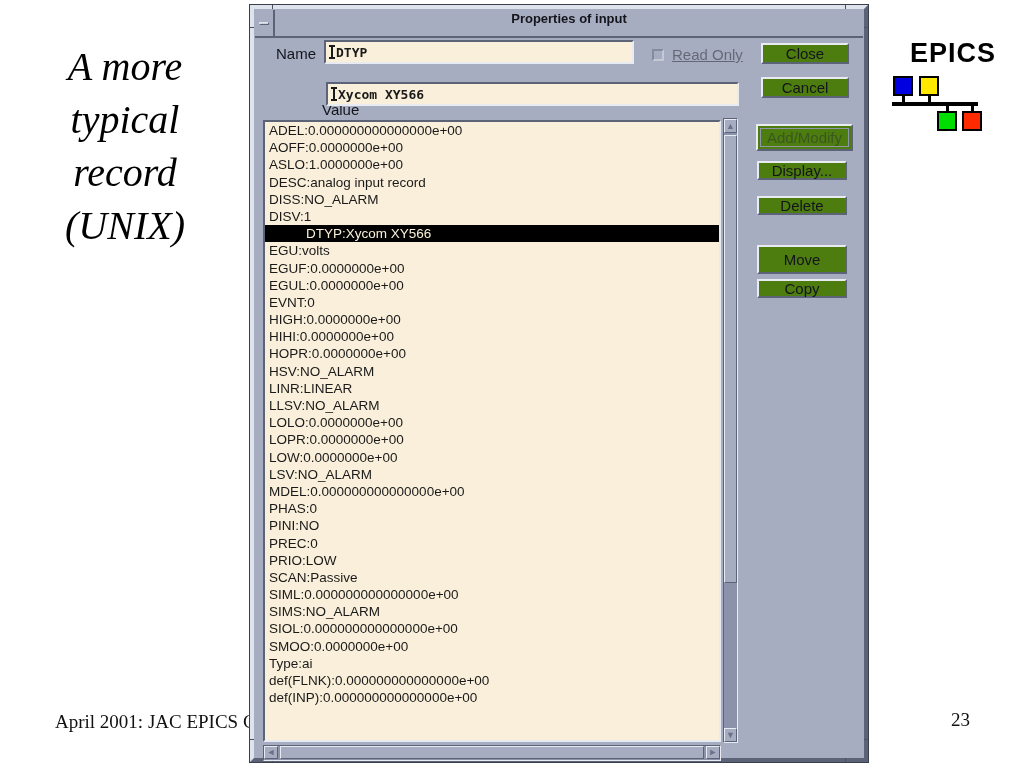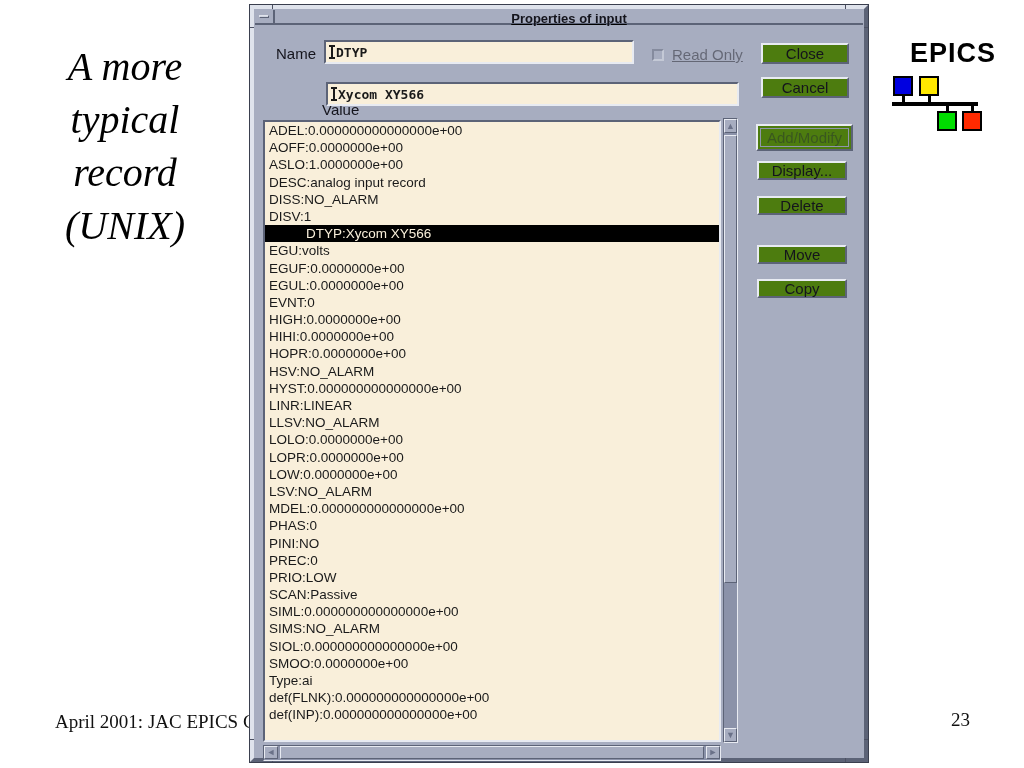--- a/index.html
+++ b/index.html
@@ -24,22 +24,22 @@
   .lbus  { position:absolute; left:12px; top:64px; width:86px; height:4px; background:#000; }
   .lstem { position:absolute; width:3px; background:#000; }
 
   
   #props-window { left:250px; top:5px; width:618px; height:757px;
     background:#a7adc0;
     border:4px solid; border-color:#dfe3ec #5c6377 #5c6377 #dfe3ec;
     box-shadow:0 0 0 1px #3a3f4e; }
   .notch { position:absolute; background:#4c5163; }
 
-  #titlebar { position:absolute; left:1px; top:1px; right:1px; height:15px;
-    background:#a7adc0; border-bottom:2px solid #5c6377; display:flex; align-items:stretch;text-decoration:underline; }
+  #titlebar { position:absolute; left:1px; top:1px; right:1px; height:28px;
+    background:#a7adc0; border-bottom:2px solid #5c6377; display:flex; align-items:stretch; }
   #menu-btn { width:20px; border-right:2px solid #5c6377; display:flex;
     align-items:center; justify-content:center; }
   #menu-btn .dash { width:10px; height:3px; background:#a7adc0;
     border:1px solid; border-color:#dfe3ec #5c6377 #5c6377 #dfe3ec; background:#cfd4e0; }
   #title-text { flex:1; text-align:center; font-size:13px; font-weight:bold;
     color:#14141c; line-height:17px; }
 
   .label { font-size:15px; color:#14141c; }
   .field { background:#f9efda; border:2px solid; border-color:#5c6377 #e8ebf2 #e8ebf2 #5c6377;
     font-family:"DejaVu Sans Mono", monospace; font-size:13px; font-weight:bold;
@@ -141,21 +141,20 @@
       <div class="list-row">DISV:1</div>
       <div class="list-row selected">DTYP:Xycom XY566</div>
       <div class="list-row">EGU:volts</div>
       <div class="list-row">EGUF:0.0000000e+00</div>
       <div class="list-row">EGUL:0.0000000e+00</div>
       <div class="list-row">EVNT:0</div>
       <div class="list-row">HIGH:0.0000000e+00</div>
       <div class="list-row">HIHI:0.0000000e+00</div>
       <div class="list-row">HOPR:0.0000000e+00</div>
       <div class="list-row">HSV:NO_ALARM</div>
-      <div class="list-row">HYST:0.000000000000000e+00</div>
       <div class="list-row">LINR:LINEAR</div>
       <div class="list-row">LLSV:NO_ALARM</div>
       <div class="list-row">LOLO:0.0000000e+00</div>
       <div class="list-row">LOPR:0.0000000e+00</div>
       <div class="list-row">LOW:0.0000000e+00</div>
       <div class="list-row">LSV:NO_ALARM</div>
       <div class="list-row">MDEL:0.000000000000000e+00</div>
       <div class="list-row">PHAS:0</div>
       <div class="list-row">PINI:NO</div>
       <div class="list-row">PREC:0</div>
@@ -186,15 +185,15 @@
       </div>
     <div class="sb-thumb" style="left:16px; top:0; width:424px; height:13px;"></div>
     <div class="sb-btn" style="right:0; top:0; width:14px; height:13px;">
         <span>►</span>
       </div>
   </div>
 
   <button class="mbtn disabled" style="left:502px; top:115px; width:97px; height:27px;">Add/Modify</button>
   <button class="mbtn" style="left:503px; top:152px; width:90px; height:19px;">Display...</button>
   <button class="mbtn" style="left:503px; top:187px; width:90px; height:19px;">Delete</button>
-  <button class="mbtn" style="left:503px; top:236px; width:90px; height:19px;">Move</button>
+  <button class="mbtn" style="left:503px; top:236px; width:90px; height:29px;">Move</button>
   <button class="mbtn" style="left:503px; top:270px; width:90px; height:19px;">Copy</button>
 </div>
 
 </body></html>

